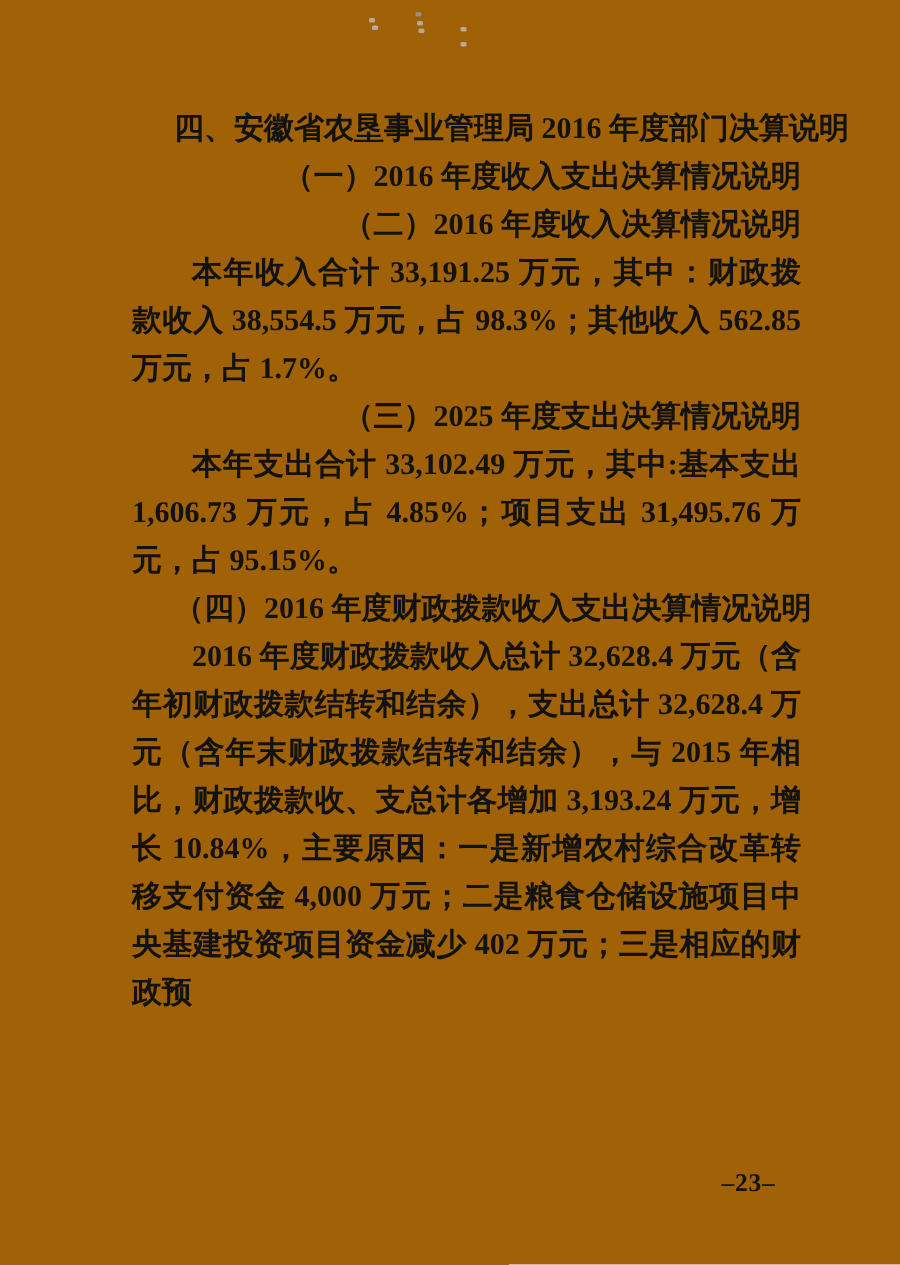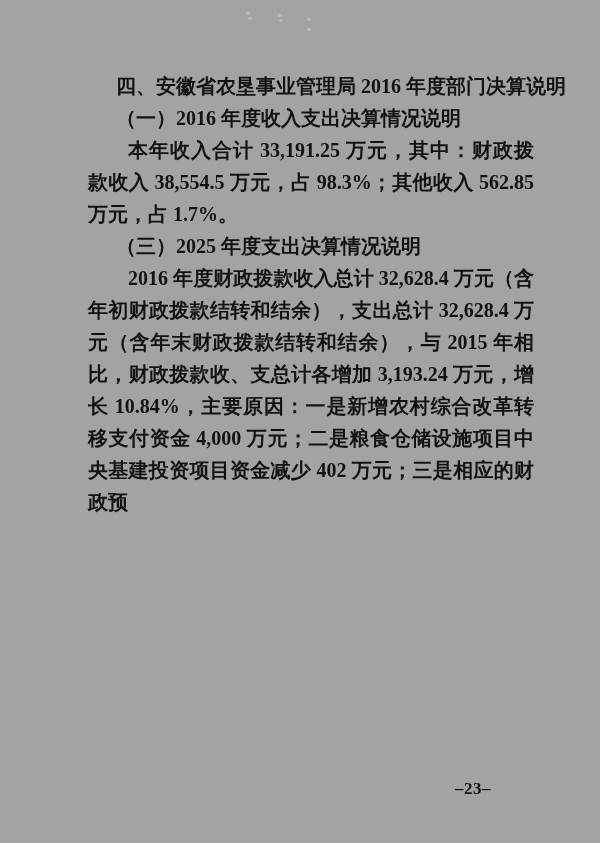--- a/index.html
+++ b/index.html
@@ -4,21 +4,21 @@
 <style>
   html, body {
     margin: 0;
     padding: 0;
     background: #ffffff;
   }
   .page {
     position: relative;
     width: 600px;
     height: 843px;
-    background: #a3a3a3;
+    background: #a16207;
     overflow: hidden;
     font-family: "Liberation Serif", "DejaVu Serif", serif;
     color: #121212;
   }
   .content {
     position: absolute;
     left: 88px;
     top: 70px;
     width: 446px;
     font-size: 20px;
@@ -35,30 +35,30 @@
     text-indent: 1.4em;
     text-align: left;
     white-space: nowrap;
   }
   .sec-heading {
     margin: 0;
     font-size: 20px;
     line-height: 32px;
     font-weight: 700;
     text-indent: 1.4em;
-    text-align: left;
+    text-align: right;
     white-space: nowrap;
   }
   .sec-para {
     margin: 0;
     text-indent: 2em;
   }
   .page-number {
     position: absolute;
-    left: 455px;
+    left: 481px;
     top: 779px;
     font-size: 17px;
     line-height: 20px;
     font-weight: 700;
     letter-spacing: 0.5px;
     color: #121212;
   }
   
   .speck {
     position: absolute;
@@ -91,28 +91,31 @@
 
   <div class="content">
 
     <h1 class="doc-title">四、安徽省农垦事业管理局 2016 年度部门决算说明</h1>
 
     <section>
       <h2 class="sec-heading">（一）2016 年度收入支出决算情况说明</h2>
     </section>
 
     <section>
+      <h2 class="sec-heading">（二）2016 年度收入决算情况说明</h2>
       <p class="sec-para">本年收入合计 33,191.25 万元，其中：财政拨款收入 38,554.5 万元，占 98.3%；其他收入 562.85 万元，占 1.7%。</p>
     </section>
 
     <section>
       <h2 class="sec-heading">（三）2025 年度支出决算情况说明</h2>
+      <p class="sec-para">本年支出合计 33,102.49 万元，其中:基本支出 1,606.73 万元，占 4.85%；项目支出 31,495.76 万元，占 95.15%。</p>
     </section>
 
     <section>
+      <h2 class="sec-heading">（四）2016 年度财政拨款收入支出决算情况说明</h2>
       <p class="sec-para">2016 年度财政拨款收入总计 32,628.4 万元（含年初财政拨款结转和结余），支出总计 32,628.4 万元（含年末财政拨款结转和结余），与 2015 年相比，财政拨款收、支总计各增加 3,193.24 万元，增长 10.84%，主要原因：一是新增农村综合改革转移支付资金 4,000 万元；二是粮食仓储设施项目中央基建投资项目资金减少 402 万元；三是相应的财政预</p>
     </section>
 
   </div>
 
   <div class="page-number">–23–</div>
 
 </div>
 
 </body></html>

